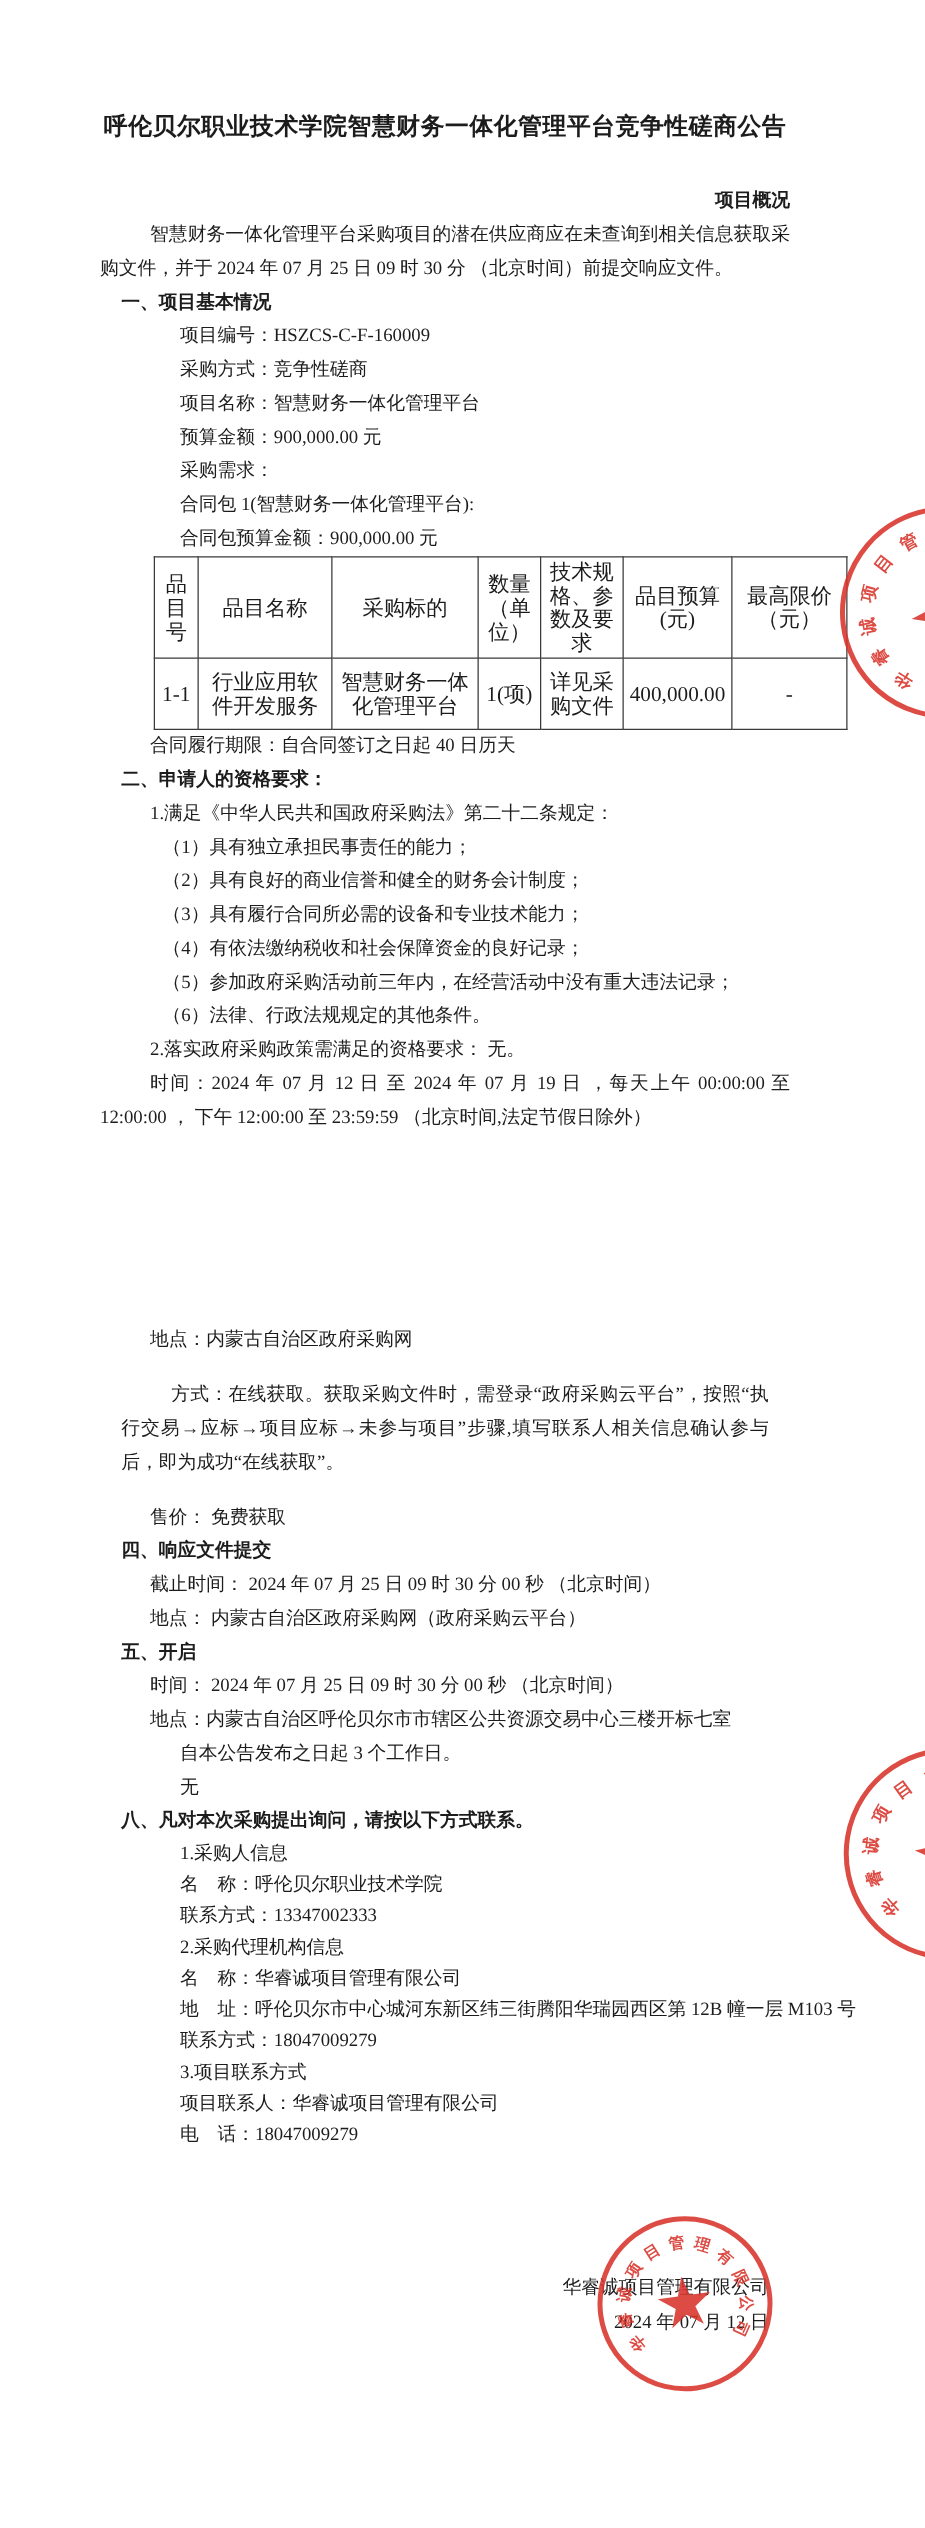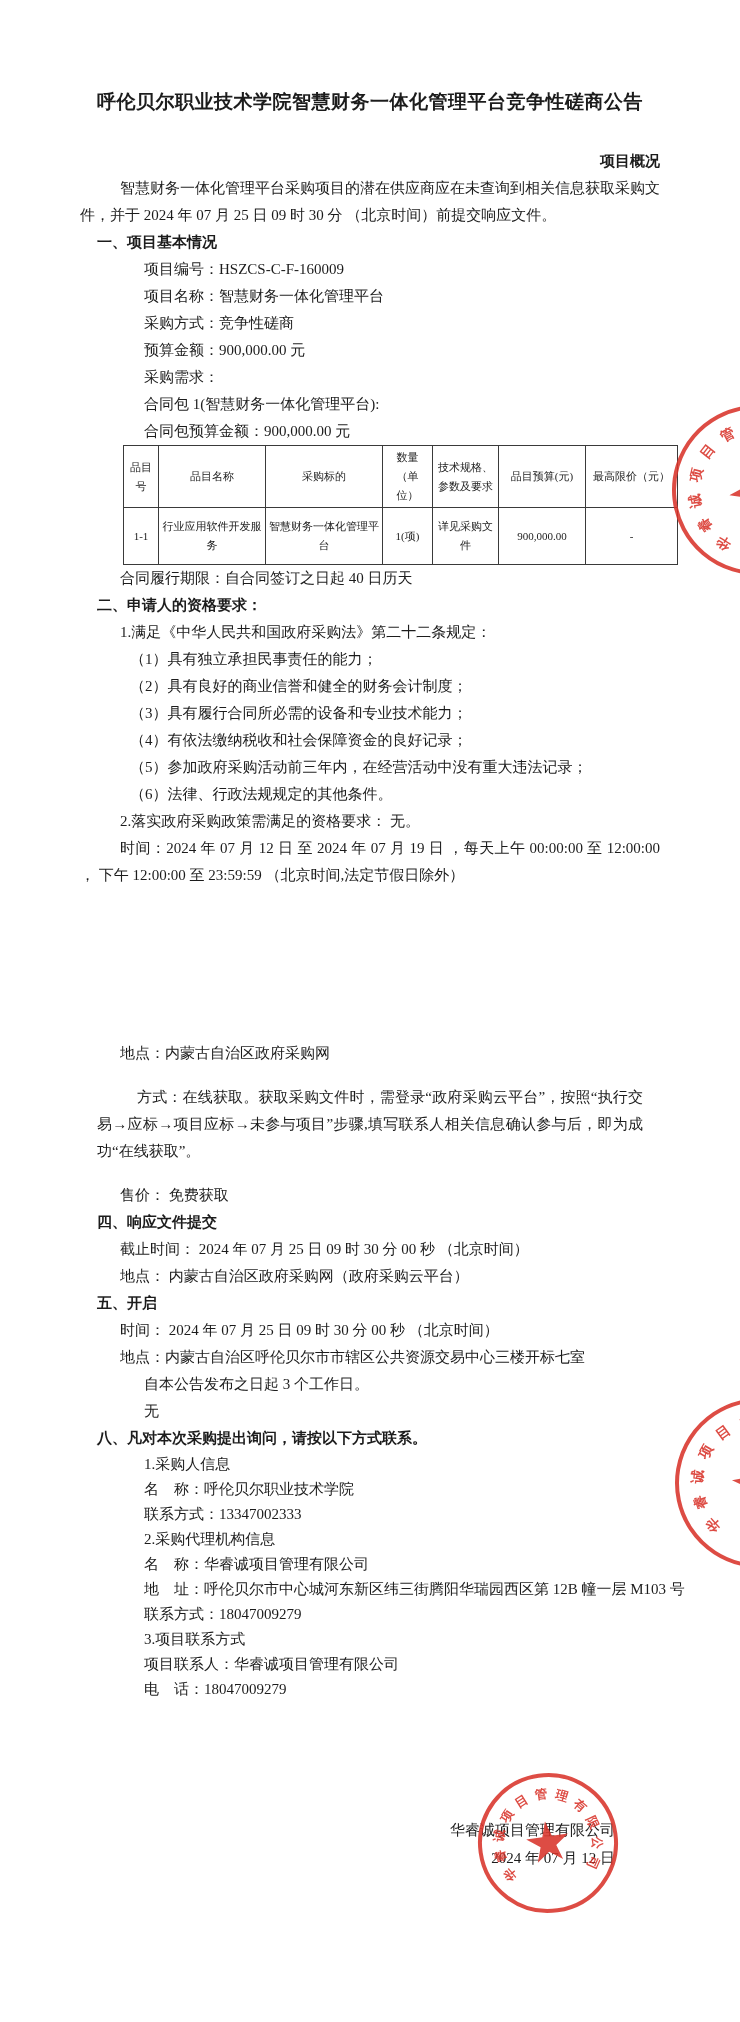--- a/index.html
+++ b/index.html
@@ -2,21 +2,21 @@
 <html style="--seal-color: #d9342b;"><head>
 <meta charset="utf-8">
 <style>
   html,body{margin:0;padding:0;background:#ffffff;}
   .page{
     position:relative;
     width:740px;height:2022px;
     margin:0 auto;
     background:#fff;
     box-sizing:border-box;
-    padding:88px 80px 0 80px;
+    padding:88px 108px 0 80px;
     overflow:hidden;
     font-family:"Liberation Serif","DejaVu Serif",serif;
     font-size:15px;
     color:#1c1c1c;
     line-height:27px;
   }
   .doc-title{
     text-align:center;
     font-weight:bold;
     font-size:19px;
@@ -32,21 +32,21 @@
   .mt16{margin-top:32px;text-align:right;}
   .nowrap{white-space:nowrap;}
   .s8line{line-height:25px;}
   .spacer{height:151px;}
   
   table.items{
     border-collapse:collapse;
     table-layout:fixed;
     margin-left:43px;
     width:554px;
-    font-size:11px;
+    font-size:17px;
     line-height:19px;
     text-align:center;
     color:#1c1c1c;
   }
   table.items td{
     border:1px solid #3a3a3a;
     padding:2px 3px;
     height:52px;
     vertical-align:middle;
     overflow:hidden;
@@ -95,22 +95,22 @@
 
 <div class="page">
 
   <div class="doc-title">呼伦贝尔职业技术学院智慧财务一体化管理平台竞争性磋商公告</div>
 
   <div class="h-bold ind-a mt16">项目概况</div>
   <p class="para" style="margin:0">智慧财务一体化管理平台采购项目的潜在供应商应在未查询到相关信息获取采购文件，并于 2024 年 07 月 25 日  09 时 30 分  （北京时间）前提交响应文件。</p>
 
   <div class="h-sec">一、项目基本情况</div>
   <div class="ind-b">项目编号：HSZCS-C-F-160009</div>
+  <div class="ind-b">采购方式：竞争性磋商</div>
   <div class="ind-b">项目名称：智慧财务一体化管理平台</div>
-  <div class="ind-b">采购方式：竞争性磋商</div>
   <div class="ind-b">预算金额：900,000.00 元</div>
   <div class="ind-b">采购需求：</div>
   <div class="ind-b">合同包 1(智慧财务一体化管理平台):</div>
   <div class="ind-b">合同包预算金额：900,000.00 元</div>
 
   <table class="items">
     <colgroup>
       <col style="width:35px">
         <col style="width:107px">
         <col style="width:117px">
@@ -128,21 +128,21 @@
       <td>技术规格、参数及要求</td>
       <td>品目预算(元)</td>
       <td>最高限价（元）</td>
     </tr>
     <tr>
       <td>1-1</td>
       <td>行业应用软件开发服务</td>
       <td>智慧财务一体化管理平台</td>
       <td>1(项)</td>
       <td>详见采购文件</td>
-      <td>900,000.00</td>
+      <td>400,000.00</td>
       <td>-</td>
     </tr>
   </tbody>
     </table>
 
   <div class="ind-a">合同履行期限：自合同签订之日起 40 日历天</div>
 
   <div class="h-sec">二、申请人的资格要求：</div>
   <div class="ind-a">1.满足《中华人民共和国政府采购法》第二十二条规定：</div>
   <div class="ind-c">（1）具有独立承担民事责任的能力；</div>

